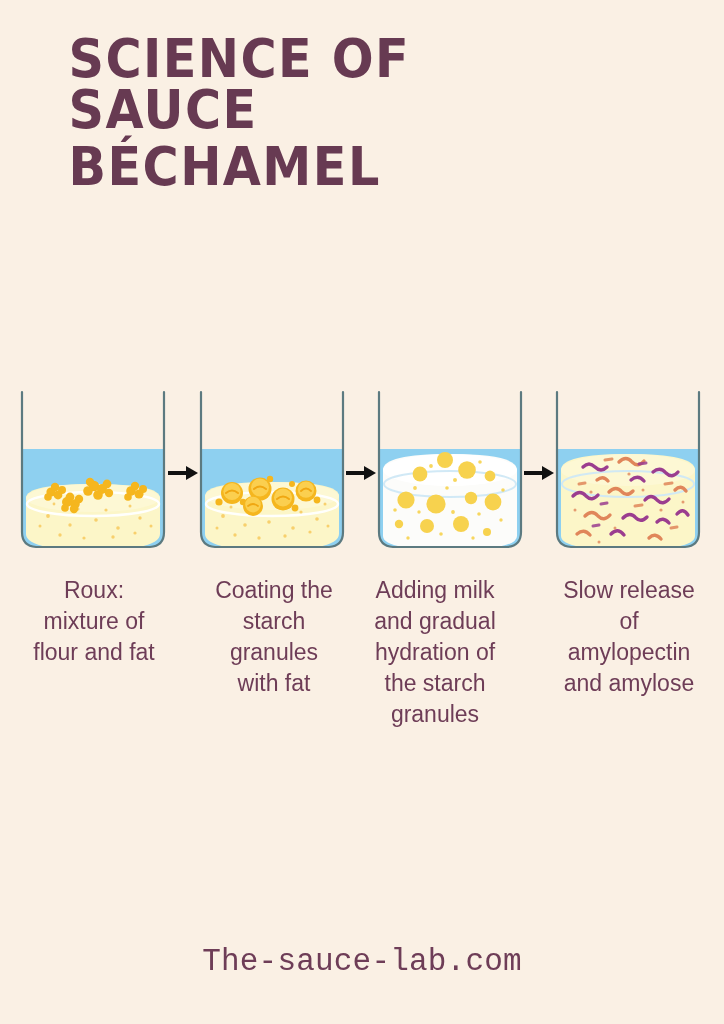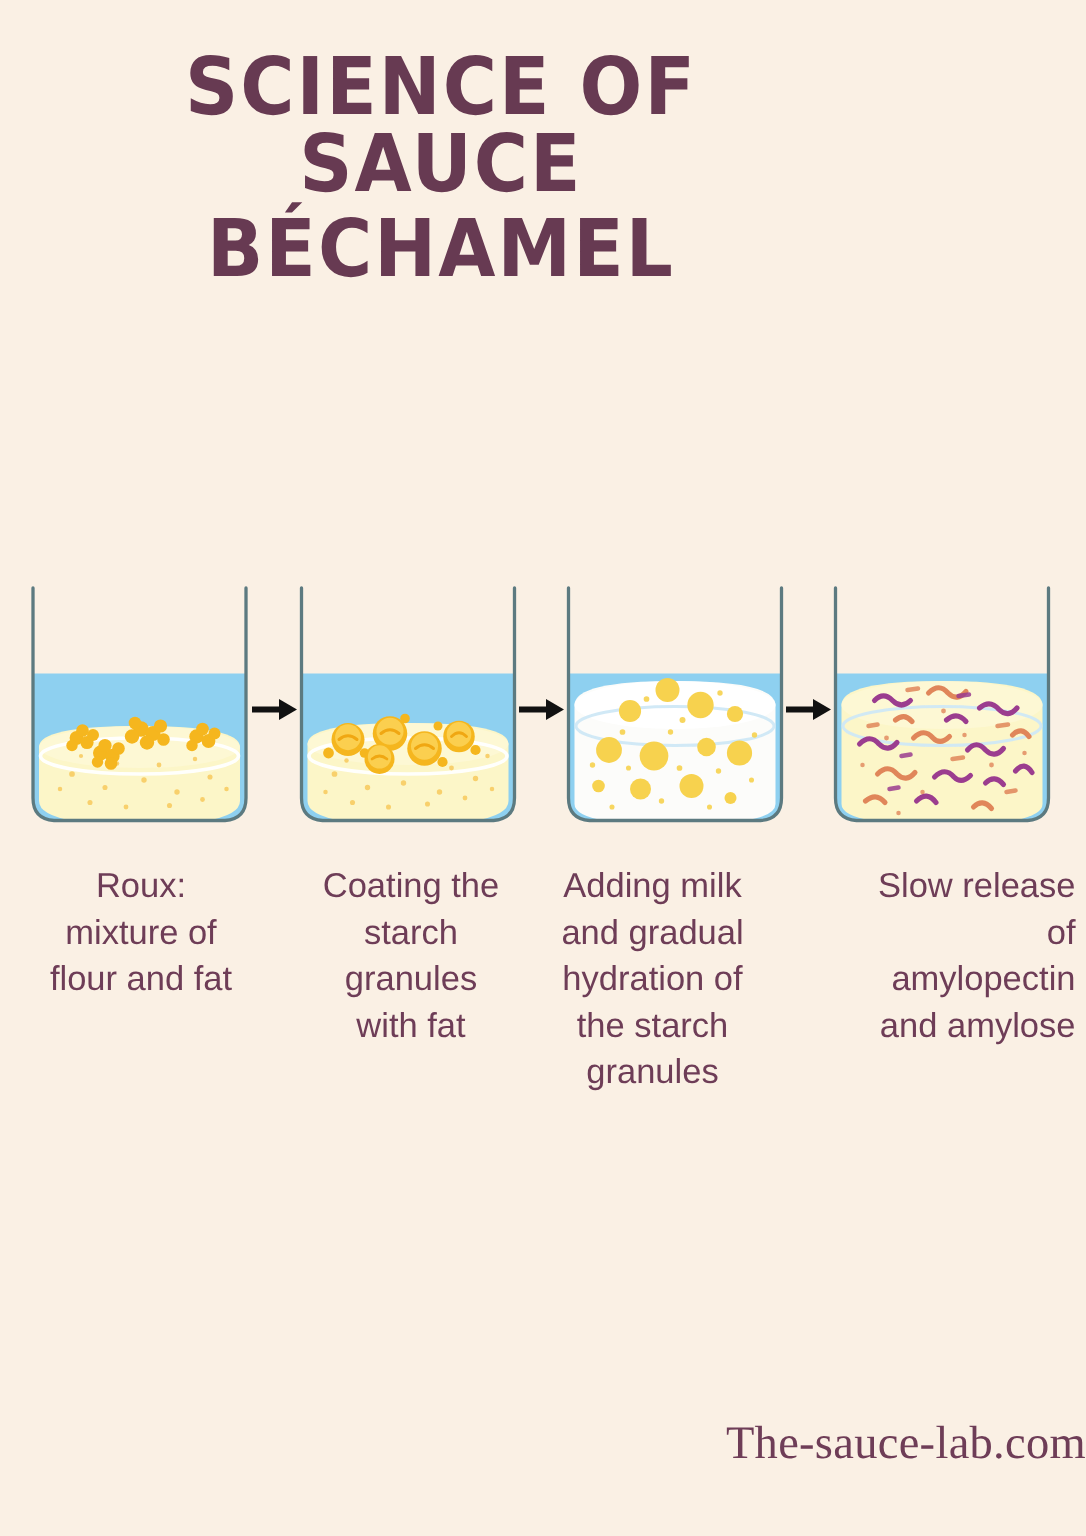--- a/index.html
+++ b/index.html
@@ -21,21 +21,21 @@
     inset: 0;
     background: #faf0e4;
   }
 
   
   .header {
     position: absolute;
     top: 34px;
     left: 0;
     width: 588px;
-    text-align: center;
+    padding-left: 48px;
   }
   .title {
     font-family: "DejaVu Sans", sans-serif;
     font-weight: 700;
     font-size: 53px;
     line-height: 0.96;
     letter-spacing: 1.5px;
     color: #673a52;
     text-transform: uppercase;
     transform: scaleX(0.93);
@@ -108,30 +108,30 @@
     width: 176px;
     text-align: center;
     font-family: "Liberation Sans", sans-serif;
     font-size: 23px;
     line-height: 31px;
     color: #6e3d57;
   }
   .caption[data-idx="0"] { left: 6px; }
   .caption[data-idx="1"] { left: 186px; }
   .caption[data-idx="2"] { left: 347px; }
-  .caption[data-idx="3"] { left: 541px; text-align: right; }
+  .caption[data-idx="3"] { left: 541px; }
 
   
   .footer {
     position: absolute;
     top: 944px;
     left: 0;
     width: 724px;
-    text-align: right;
-    font-family: Liberation Serif, serif;
+    text-align: center;
+    font-family: Liberation Mono, monospace;
     font-size: 31px;
     color: #6e3d57;
     letter-spacing: 0.2px;
   }
 </style>
 </head>
 <body>
 
 <div class="poster">
 

